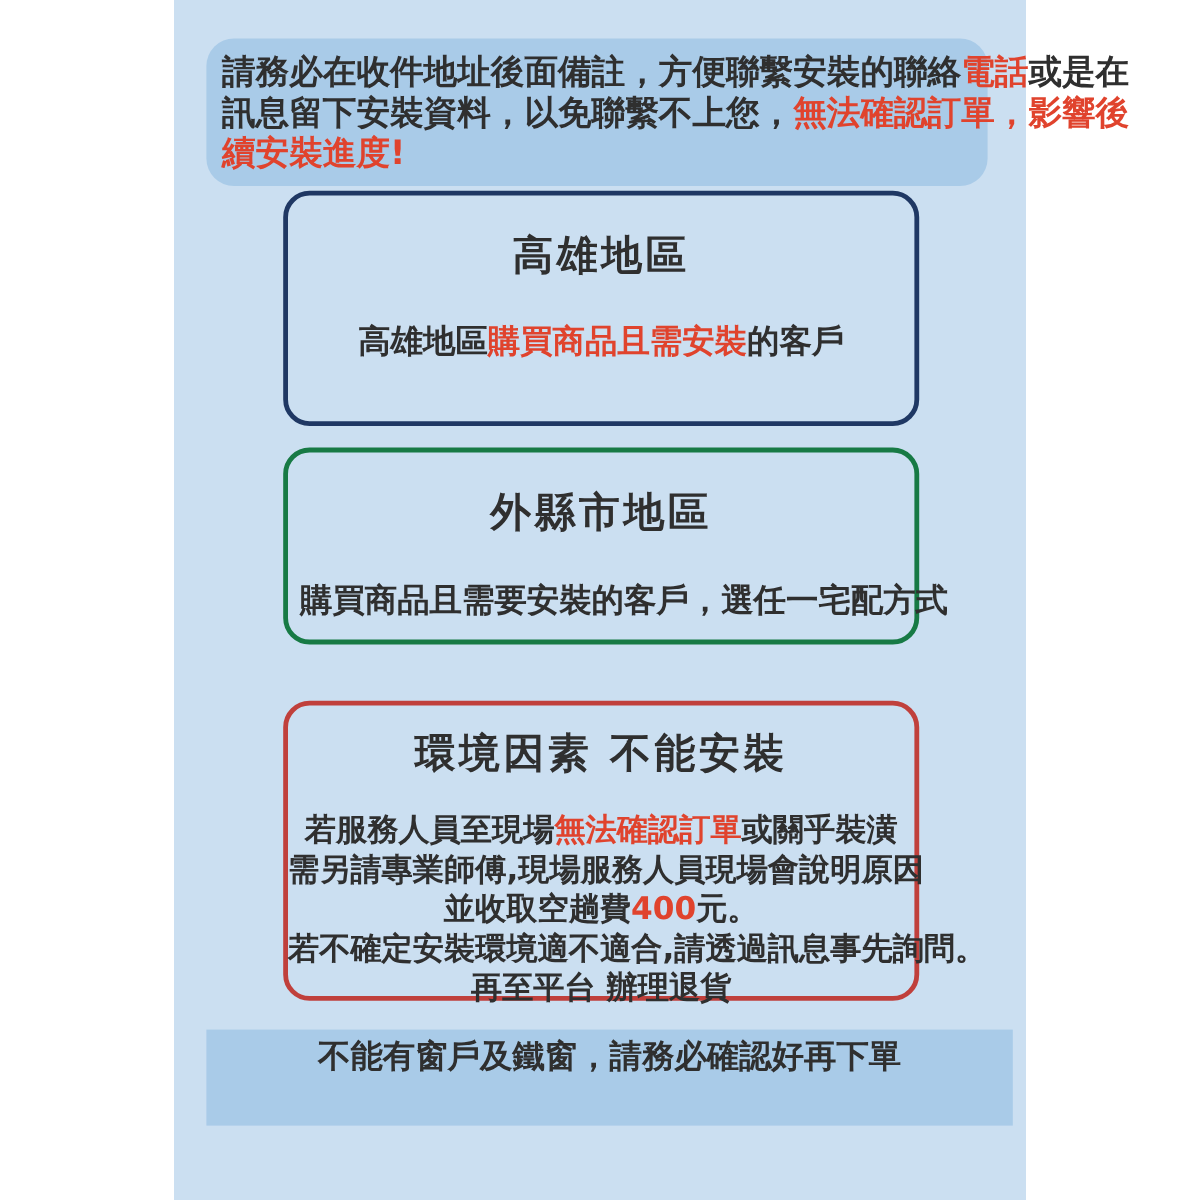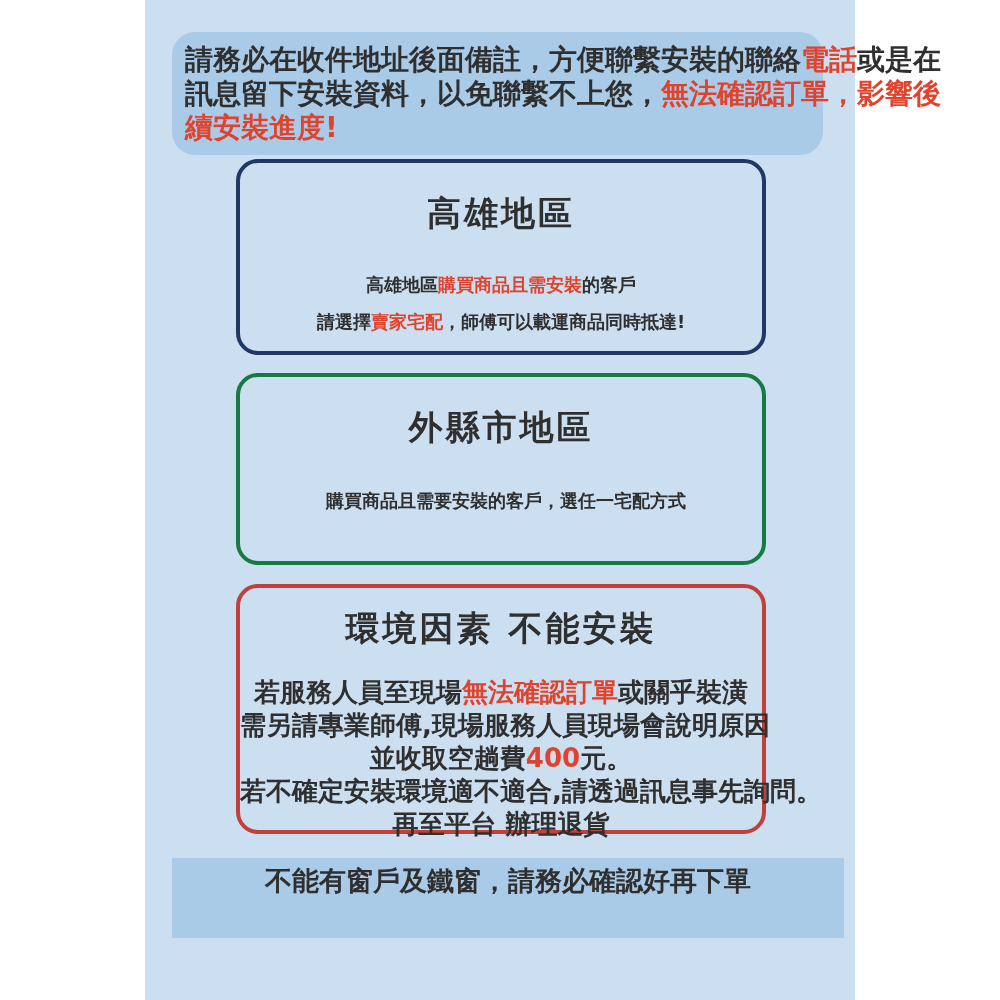--- a/index.html
+++ b/index.html
@@ -28,27 +28,27 @@
     left:27px; top:858px; width:672px; height:80px;
     font-size:27px; line-height:36px; text-align:center;
     padding-top:5px;
   }
   .rbox {
     position:absolute; left:91px; width:530px;
     border:4px solid #000; border-radius:22px;
     box-sizing:border-box; text-align:center;
   }
   .rbox.navy  { top:159px; height:196px; border-color:var(--box1-border, #1f3864); }
-  .rbox.green { top:373px; height:192px; border-color:var(--box2-border, #177a45); }
+  .rbox.green { top:373px; height:164px; border-color:var(--box2-border, #177a45); }
   .rbox.redb  { top:584px; height:250px; border-color:var(--box3-border, #c0403c); }
   .rbox-title { font-size:34px; line-height:40px; letter-spacing:3px; }
   .navy  .rbox-title { margin-top:30px; }
   .green .rbox-title { margin-top:30px; }
   .redb  .rbox-title { margin-top:20px; }
-  .rbox-body { font-size:18px; }
+  .rbox-body { font-size:27px; }
   .navy  .rbox-body { margin-top:33px; line-height:37px; }
   .green .rbox-body { margin-top:35px; line-height:37px;padding-left:10px; }
   .redb  .rbox-body { margin-top:28px; font-size:26px; line-height:33px; }
   .line { white-space:nowrap; }
   .red { color:var(--text-red, #e0432d); }
 </style>
 </head>
 <body>
 
 <div class="panel">
@@ -56,21 +56,20 @@
   <div class="notice top">
       <div class="line"><span>請務必在收件地址後面備註，方便聯繫安裝的聯絡</span><span class="red">電話</span><span>或是在</span></div>
       <div class="line"><span>訊息留下安裝資料，以免聯繫不上您，</span><span class="red">無法確認訂單，影響後</span></div>
       <div class="line"><span class="red">續安裝進度!</span></div>
     </div>
 
   <div class="rbox navy">
     <div class="rbox-title">高雄地區</div>
     <div class="rbox-body">
         <div class="line"><span>高雄地區</span><span class="red">購買商品且需安裝</span><span>的客戶</span></div>
-        <div class="line"><span>請選擇</span><span class="red">賣家宅配</span><span>，師傅可以載運商品同時抵達!</span></div>
       </div>
   </div>
 
   <div class="rbox green">
     <div class="rbox-title">外縣市地區</div>
     <div class="rbox-body">
         <div class="line"><span>購買商品且需要安裝的客戶，選任一宅配方式</span></div>
       </div>
   </div>
 

